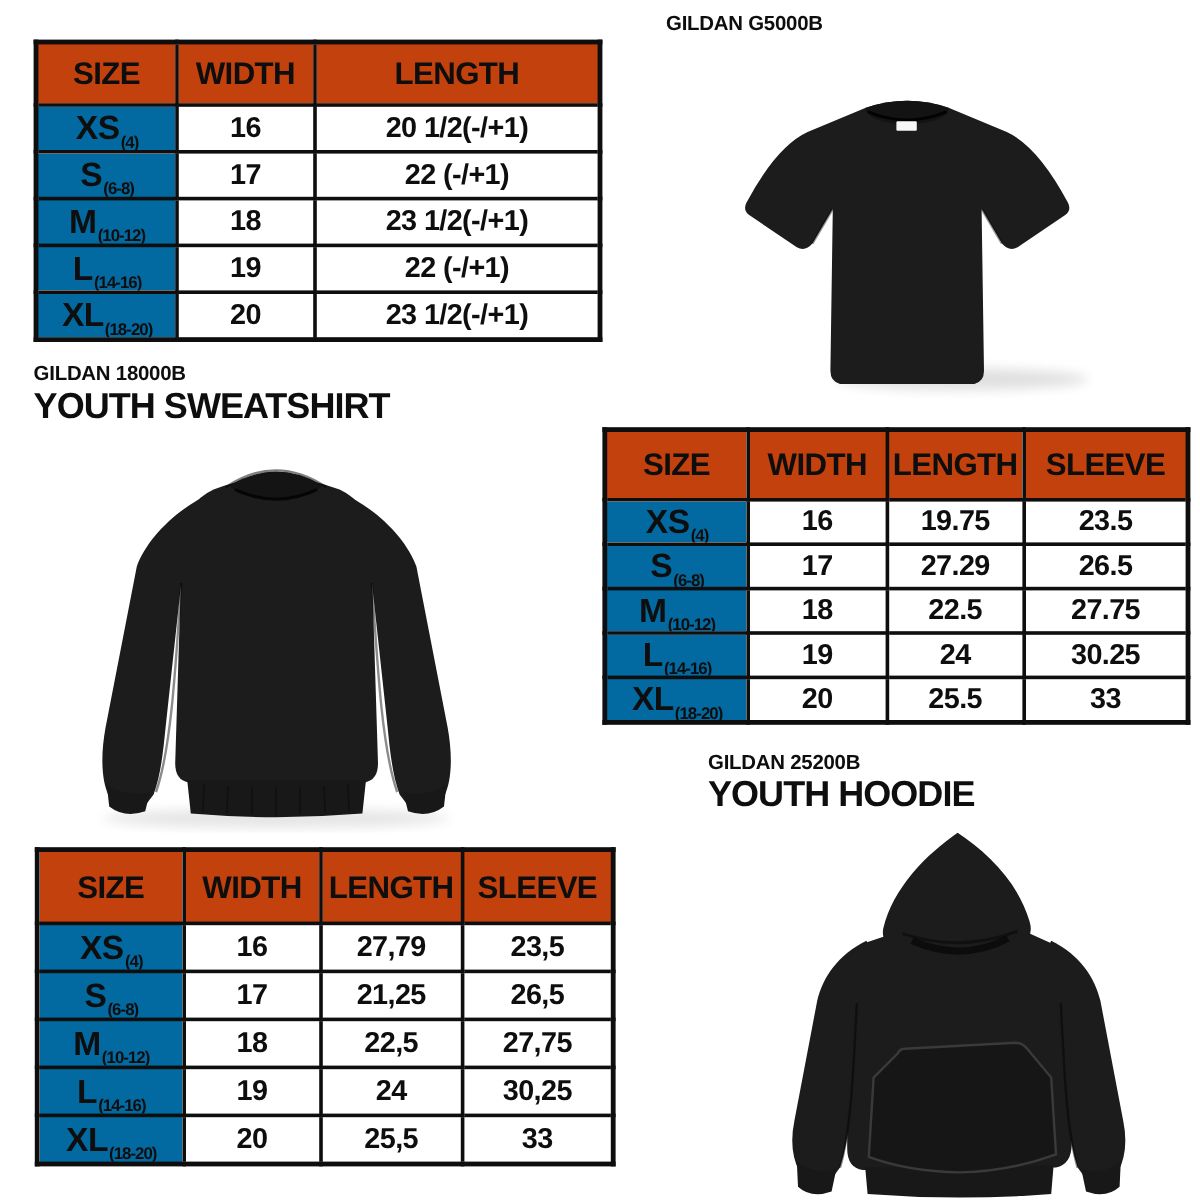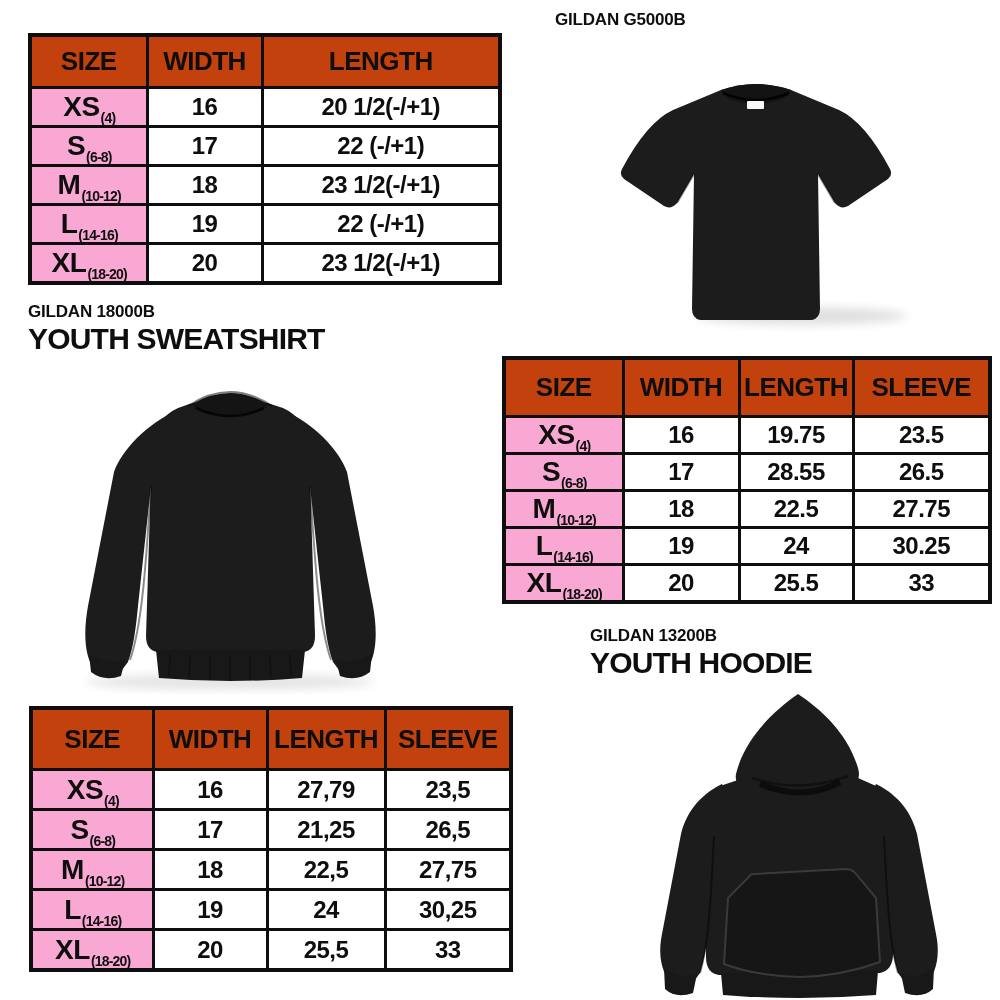--- a/index.html
+++ b/index.html
@@ -13,21 +13,21 @@
   .size-table{
     position:absolute;border-collapse:collapse;table-layout:fixed;background:#fff;
     border:4px solid #0e0e0e;
   }
   .size-table th,.size-table td{
     border:3px solid #0e0e0e;text-align:center;vertical-align:middle;
     padding:0;font-weight:bold;color:#0e0e0e;overflow:hidden;white-space:nowrap;
   }
   .size-table th{background:#c2410c;font-size:26px;letter-spacing:-0.5px;}
   .size-table td{font-size:24px;letter-spacing:-0.5px;}
-  .size-table td.size-cell{background:#f9a8d4;text-align:center;}
+  .size-table td.size-cell{background:#0369a1;text-align:center;}
   .sz{font-size:28px;font-weight:bold;}
   .sub{font-size:14px;font-weight:bold;position:relative;top:7px;left:1px;letter-spacing:-0.8px;}
   #table-a{left:28px;top:33px;width:470px;}
   #table-a th{height:49px;}
   #table-a td{height:36px;}
   #table-b{left:502px;top:356px;width:486px;}
   #table-b th{height:55px;}
   #table-b td{height:34px;}
   #table-c{left:29px;top:706px;width:480px;}
   #table-c th{height:58px;}
@@ -157,21 +157,21 @@
   </tr>
   <tr>
     <td class="size-cell"><span class="sz">XS</span><span class="sub">(4)</span></td>
     <td>16</td>
     <td>19.75</td>
     <td>23.5</td>
   </tr>
   <tr>
     <td class="size-cell"><span class="sz">S</span><span class="sub">(6-8)</span></td>
     <td>17</td>
-    <td>28.55</td>
+    <td>27.29</td>
     <td>26.5</td>
   </tr>
   <tr>
     <td class="size-cell"><span class="sz">M</span><span class="sub">(10-12)</span></td>
     <td>18</td>
     <td>22.5</td>
     <td>27.75</td>
   </tr>
   <tr>
     <td class="size-cell"><span class="sz">L</span><span class="sub">(14-16)</span></td>
@@ -182,21 +182,21 @@
   <tr>
     <td class="size-cell"><span class="sz">XL</span><span class="sub">(18-20)</span></td>
     <td>20</td>
     <td>25.5</td>
     <td>33</td>
   </tr>
 </tbody>
   </table>
 
 <div class="title-block" id="title-hoodie">
-  <div class="brand">GILDAN 13200B</div>
+  <div class="brand">GILDAN 25200B</div>
   <div class="pname">YOUTH HOODIE</div>
 </div>
 <div class="art" id="hoodie-art">
   <svg viewBox="0 0 350 314">
 
     <path d="M174,8 C148,26 120,54 112,88 Q110,100 122,104 Q176,118 226,100 Q238,96 234,82 C224,48 198,24 174,8 Z" fill="#1c1c1c"></path>
 
     <path d="M98,98 C74,110 62,128 57,148 L38,248 Q33,272 42,290 L49,297 Q61,302 70,295 L76,287 Q82,268 84,246 L90,150 Q92,120 102,106 Z" fill="#1c1c1c"></path>
     <path d="M252,98 C276,110 288,128 293,148 L312,248 Q317,272 308,290 L301,297 Q289,302 280,295 L274,287 Q268,268 266,246 L260,150 Q258,120 248,106 Z" fill="#1c1c1c"></path>
 

